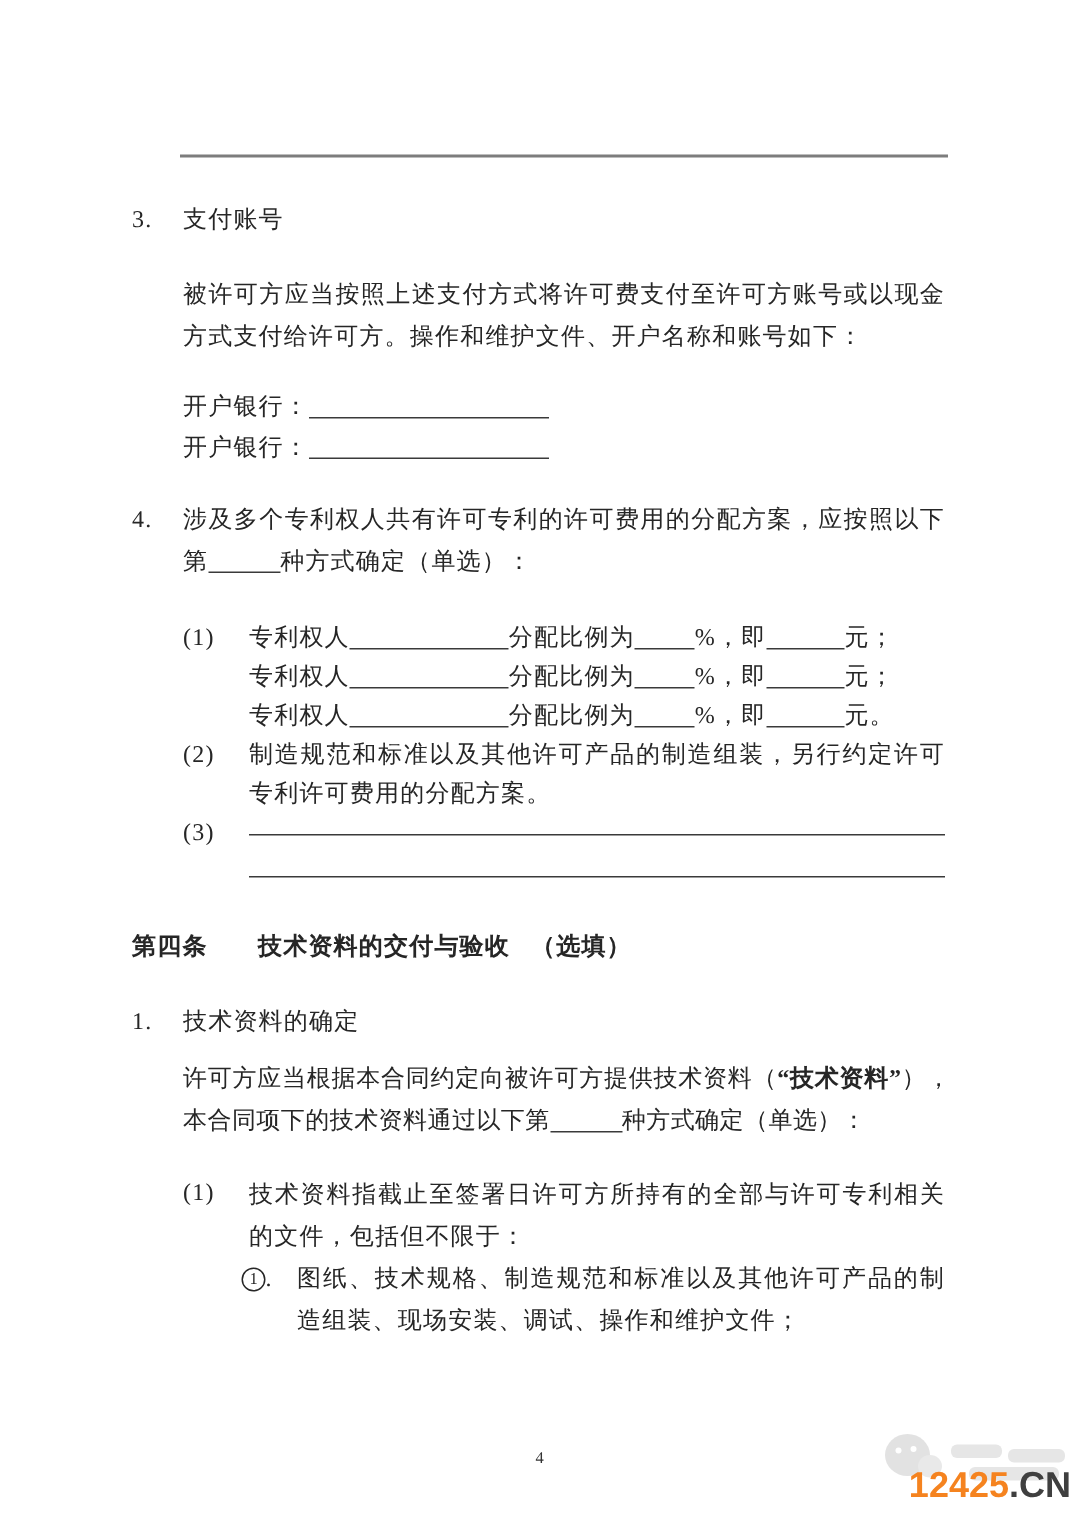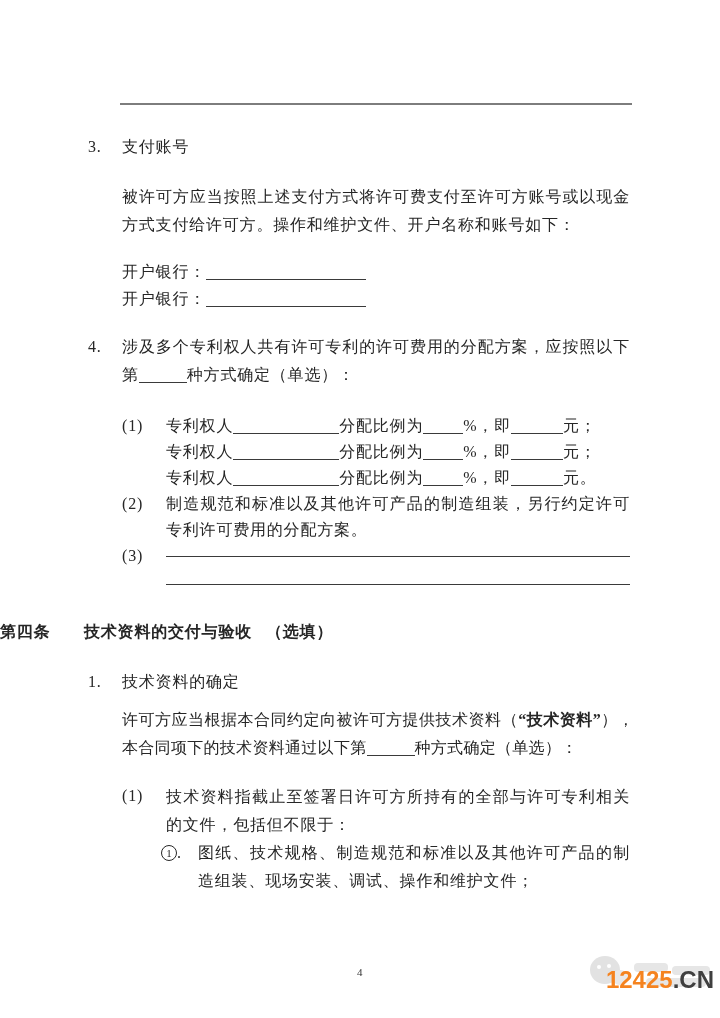--- a/index.html
+++ b/index.html
@@ -24,21 +24,21 @@
 
   .options { margin-top:24px; padding-left:122px; }
   .sub { display:flex; line-height:26px; }
   .sub .subnum { flex:none; width:44px; }
   .sub .subbody { width:464px; text-align:justify; }
   .prow { white-space:nowrap; }
 
   .fill1 { height:13px; border-bottom:1px solid #3a3a3a; }
   .fill2 { height:27px; border-bottom:1px solid #3a3a3a; }
 
-  .article { display:flex; margin-top:33px; font-weight:bold; line-height:27px; }
+  .article { display:flex; margin-top:33px; padding-left:88px; font-weight:bold; line-height:27px; }
   .article .artnum { flex:none; width:84px; }
   .article .artsuffix { margin-left:14px; }
 
   .item1h { margin-top:23px; }
 
   .para1 { margin:11px 0 0 122px; width:512px; line-height:28px; text-align:justify; letter-spacing:0.3px; }
   .para1 b { letter-spacing:0.3px; }
 
   .sub1 { margin-top:21px; line-height:28px; }
   .sub1 .subbody { line-height:28px; }
@@ -67,21 +67,21 @@
   .wm-faded { position:absolute; left:0; top:0; width:132px; height:50px; }
   .f-face { position:absolute; left:6px; top:2px; width:30px; height:28px; border-radius:50%; background:#e2e2e2; }
   .f-face:before { content:""; position:absolute; left:7px; top:9px; width:4px; height:4px; border-radius:50%; background:#ffffff; }
   .f-face:after  { content:""; position:absolute; left:17px; top:8px; width:4px; height:4px; border-radius:50%; background:#ffffff; }
   .f-face-sm { position:absolute; left:28px; top:16px; width:16px; height:15px; border-radius:50%; background:#e9e9e9; }
   .f-bar { position:absolute; height:9px; border-radius:4px; background:#e6e6e6; }
   .b1 { left:50px; top:9px;  width:34px; }
   .b2 { left:88px; top:12px; width:38px; }
   .b3 { left:62px; top:24px; width:60px; }
   .wm-text {
-    position:absolute; right:2px; bottom:11px; font-family:"Liberation Sans","DejaVu Sans",sans-serif;
+    position:absolute; right:2px; bottom:0; font-family:"Liberation Sans","DejaVu Sans",sans-serif;
     font-weight:bold; font-size:24px; letter-spacing:0; line-height:26px; white-space:nowrap;
   }
 </style>
 </head>
 <body>
 
 <div class="page">
 
   <div class="top-rule"></div>
 

